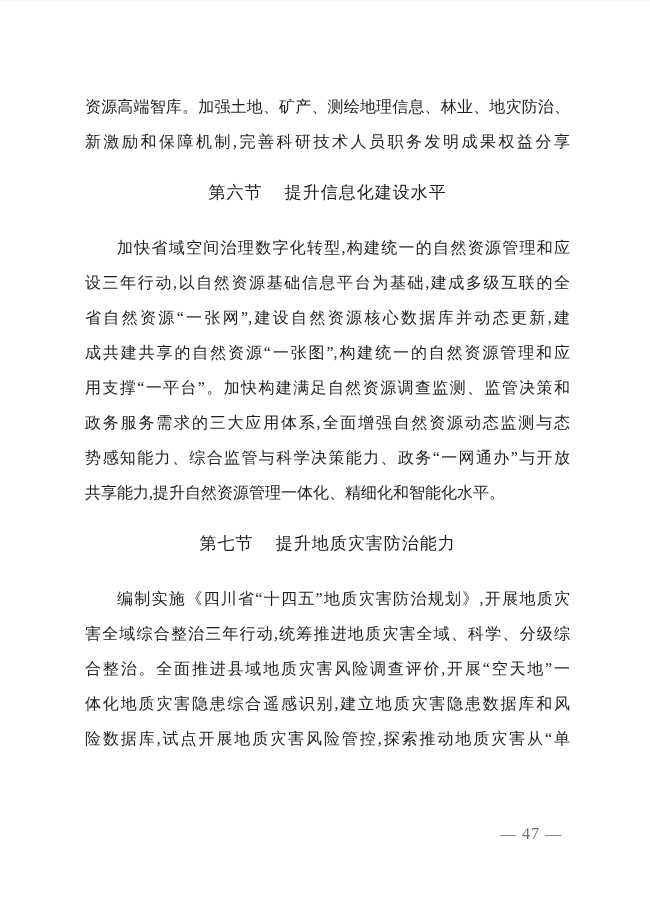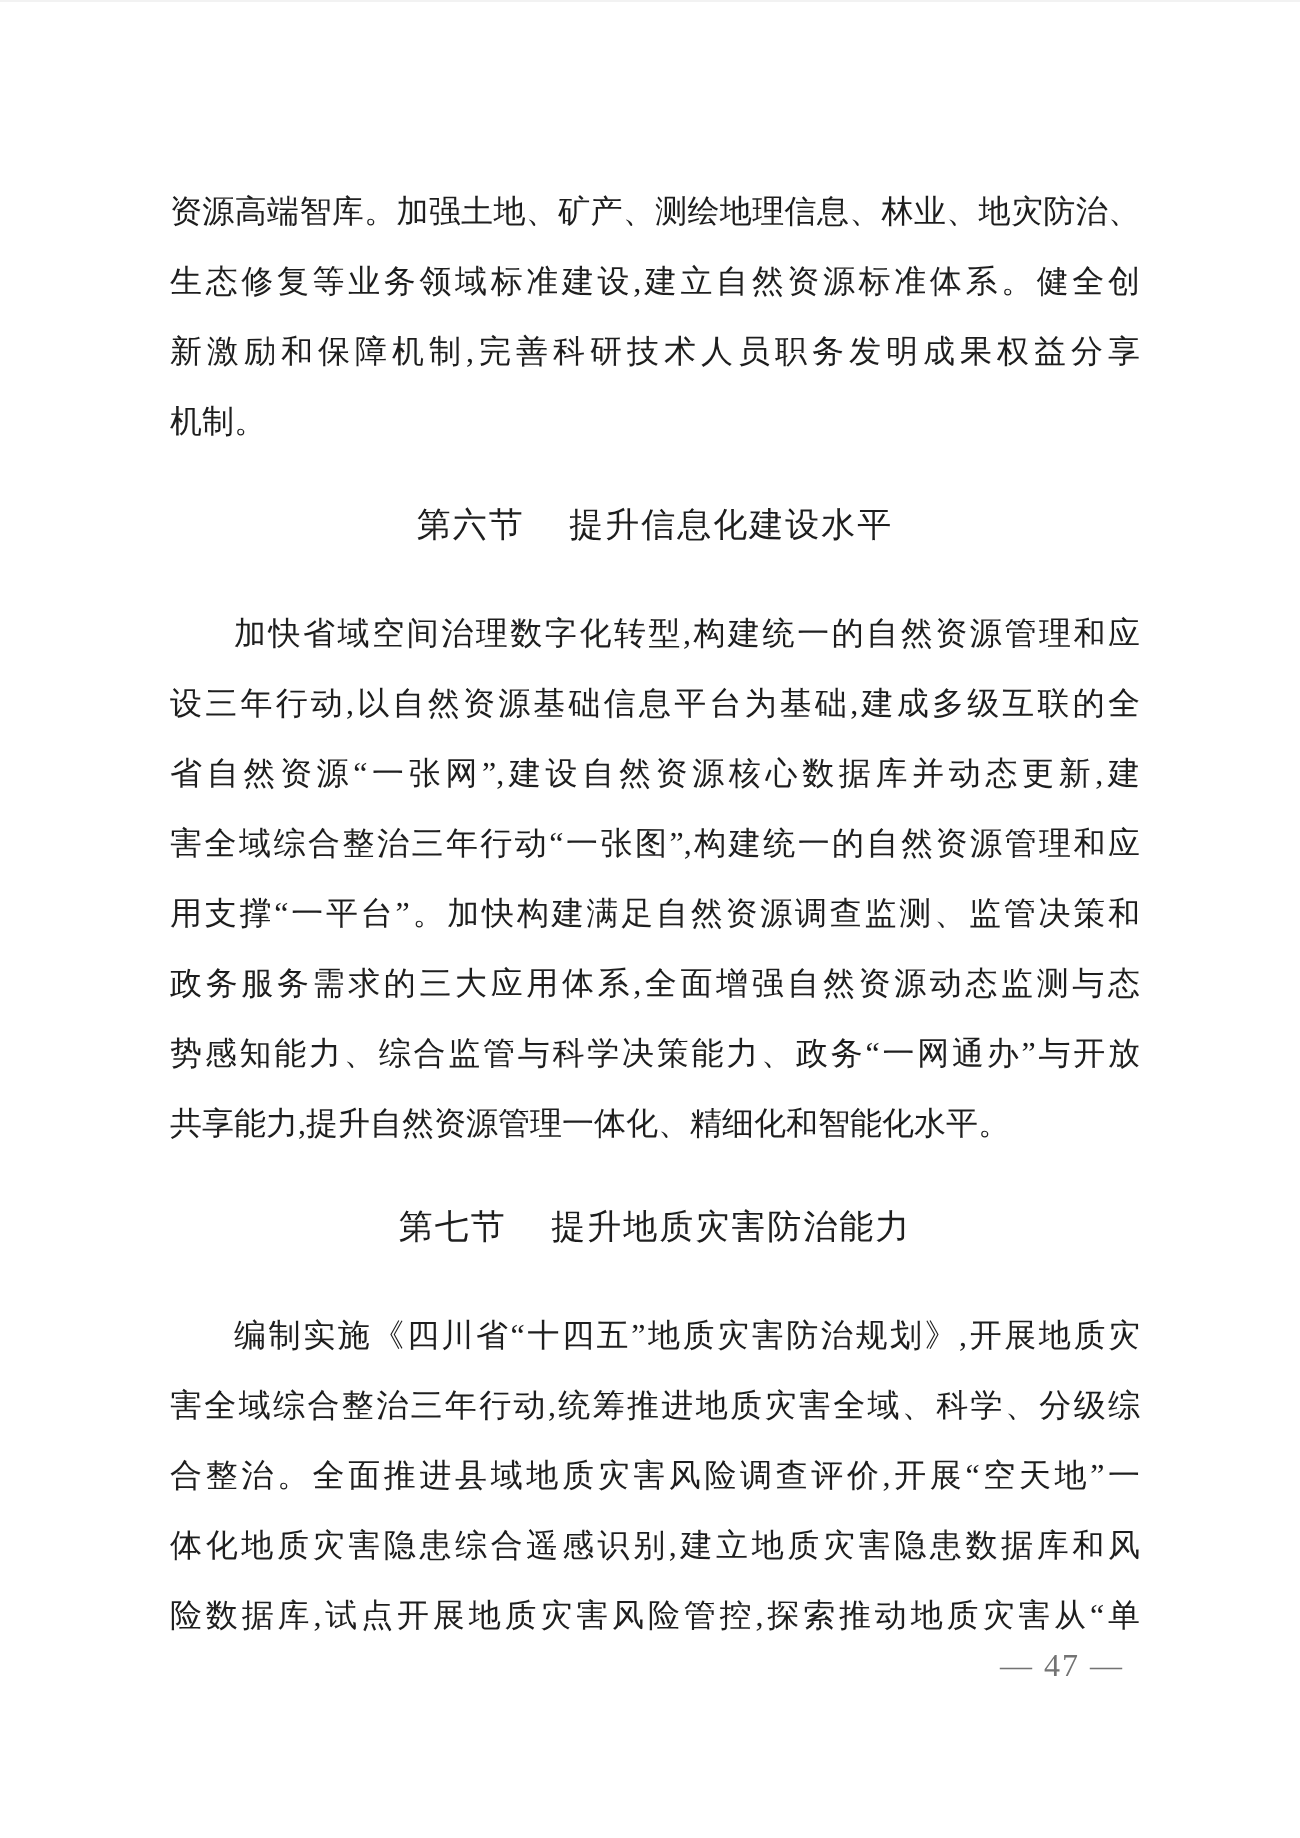--- a/index.html
+++ b/index.html
@@ -52,35 +52,33 @@
   }
 </style>
 </head>
 <body>
 
 <div class="page">
   <main class="content">
 
     <section class="para">
       <div class="line">资源高端智库。加强土地、矿产、测绘地理信息、林业、地灾防治、</div>
-      <div class="line">生态修复等业务领域标准建设,建立自然资源标准体系。健全创</div>
       <div class="line">新激励和保障机制,完善科研技术人员职务发明成果权益分享</div>
-      <div class="line end">机制。</div>
     </section>
 
     <h2 class="heading">
       <span class="sec-num">第六节</span>
       <span class="sec-title">提升信息化建设水平</span>
     </h2>
 
     <section class="para">
       <div class="line first">加快省域空间治理数字化转型,构建统一的自然资源管理和应</div>
       <div class="line">设三年行动,以自然资源基础信息平台为基础,建成多级互联的全</div>
       <div class="line">省自然资源“一张网”,建设自然资源核心数据库并动态更新,建</div>
-      <div class="line">害全域综合整治三年行动“一张图”,构建统一的自然资源管理和应</div>
+      <div class="line">成共建共享的自然资源“一张图”,构建统一的自然资源管理和应</div>
       <div class="line">用支撑“一平台”。加快构建满足自然资源调查监测、监管决策和</div>
       <div class="line">政务服务需求的三大应用体系,全面增强自然资源动态监测与态</div>
       <div class="line">势感知能力、综合监管与科学决策能力、政务“一网通办”与开放</div>
       <div class="line end">共享能力,提升自然资源管理一体化、精细化和智能化水平。</div>
     </section>
 
     <h2 class="heading">
       <span class="sec-num">第七节</span>
       <span class="sec-title">提升地质灾害防治能力</span>
     </h2>

